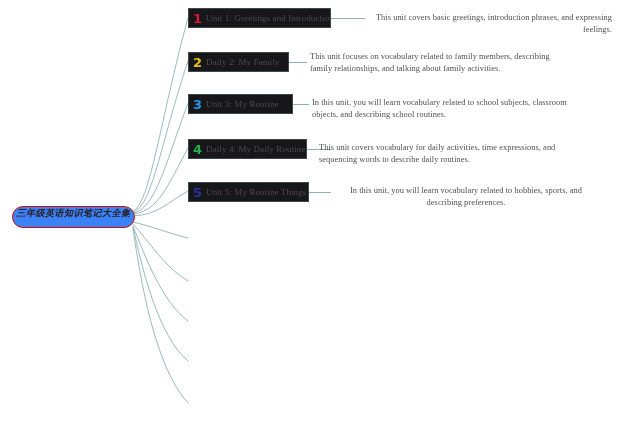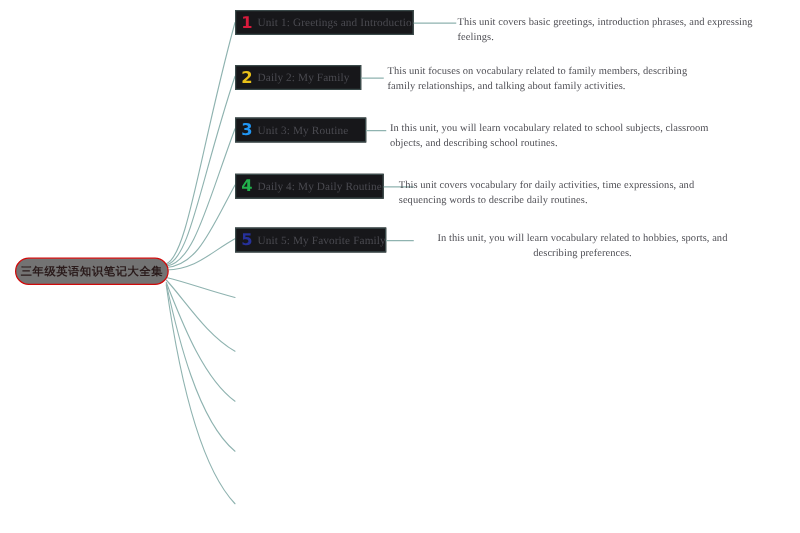--- a/index.html
+++ b/index.html
@@ -26,27 +26,27 @@
     width: 640px;
     height: 426px;
     pointer-events: none;
   }
   .root-node {
     position: absolute;
     left: 12px;
     top: 206px;
     width: 123px;
     height: 22px;
-    background: #737373;
+    background: #3b82f6;
     border: 1px solid #cf0a0a;
     border-radius: 11px;
     box-sizing: border-box;
     display: flex;
-    align-items: center;
     justify-content: center;
+    font-style: italic;
   }
   .root-label {
     font-family: "DejaVu Sans", "Liberation Sans", sans-serif;
     font-size: 9px;
     font-weight: bold;
     color: #2a1b1b;
     letter-spacing: 0.5px;
     white-space: nowrap;
   }
   .topic {
@@ -115,21 +115,21 @@
   <div class="root-node">
     <span class="root-label">三年级英语知识笔记大全集</span>
   </div>
 
   <div class="topic">
     <div class="topic-box" style="left:188px; top:8px; width:143px;">
       <span class="topic-num" style="color:#d81b3c;">1</span>
       <span class="topic-title">Unit 1: Greetings and Introductions</span>
     </div>
     <div class="topic-connector" style="left:331px; top:18px; width:34px;"></div>
-    <div class="topic-desc" style="left:366px; top:12px; width:258px;">This unit covers basic greetings, introduction phrases, and expressing feelings.</div>
+    <div class="topic-desc" style="left:354px; top:12px; width:258px;text-align:right;">This unit covers basic greetings, introduction phrases, and expressing feelings.</div>
   </div>
 
   <div class="topic">
     <div class="topic-box" style="left:188px; top:52px; width:101px;">
       <span class="topic-num" style="color:#e8c019;">2</span>
       <span class="topic-title">Daily 2: My Family</span>
     </div>
     <div class="topic-connector" style="left:289px; top:62px; width:18px;"></div>
     <div class="topic-desc" style="left:310px; top:51px; width:240px;">This unit focuses on vocabulary related to family members, describing family relationships, and talking about family activities.</div>
   </div>
@@ -148,19 +148,19 @@
       <span class="topic-num" style="color:#22b14c;">4</span>
       <span class="topic-title">Daily 4: My Daily Routine</span>
     </div>
     <div class="topic-connector" style="left:307px; top:149px; width:24px;"></div>
     <div class="topic-desc" style="left:319px; top:142px; width:276px;">This unit covers vocabulary for daily activities, time expressions, and sequencing words to describe daily routines.</div>
   </div>
 
   <div class="topic">
     <div class="topic-box" style="left:188px; top:182px; width:121px;">
       <span class="topic-num" style="color:#26319b;">5</span>
-      <span class="topic-title">Unit 5: My Favorite Family</span>
+      <span class="topic-title">Unit 5: My Routine Things</span>
     </div>
     <div class="topic-connector" style="left:309px; top:192px; width:22px;"></div>
     <div class="topic-desc" style="left:335px; top:185px; width:262px;text-align:center;">In this unit, you will learn vocabulary related to hobbies, sports, and describing preferences.</div>
   </div>
 
 </div>
 
 </body></html>

